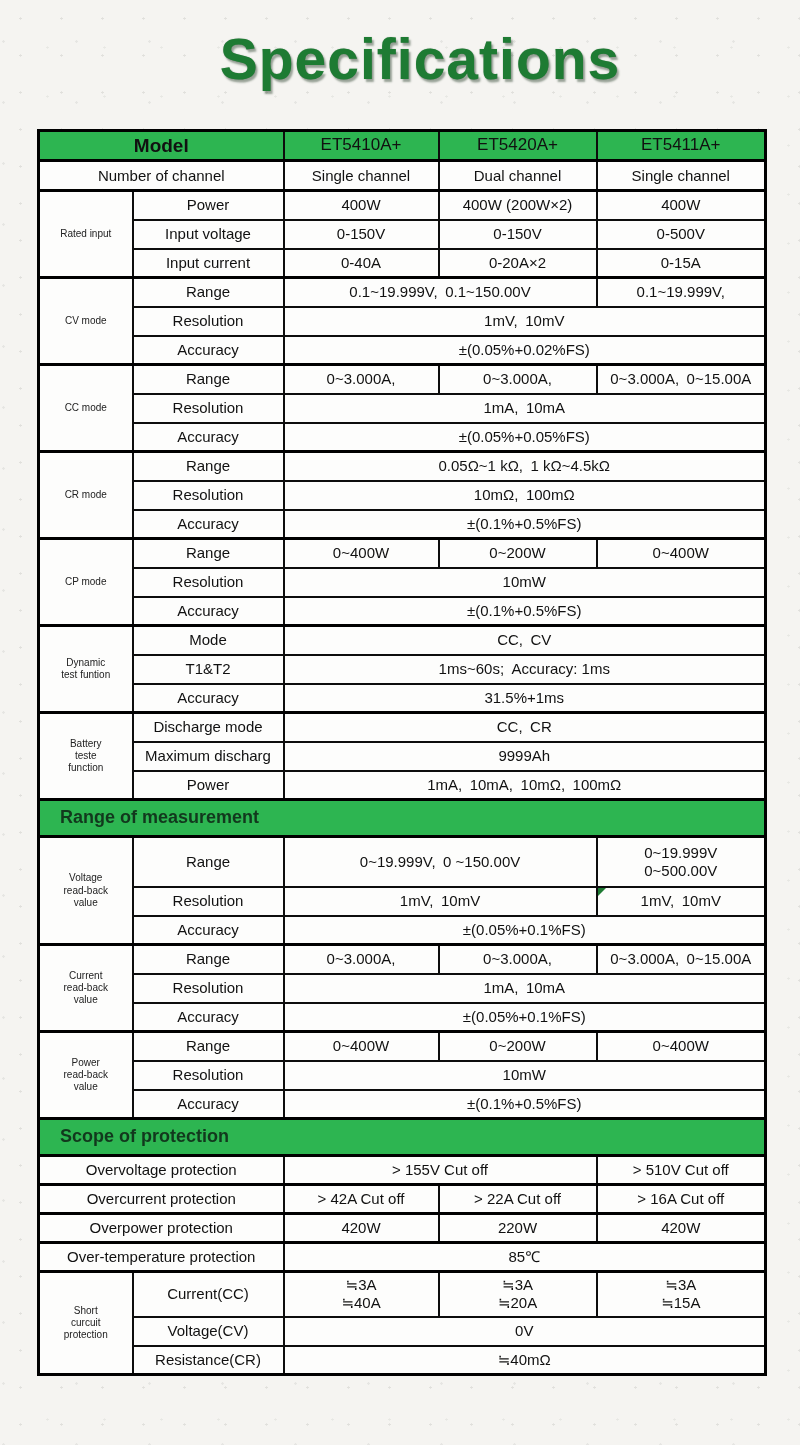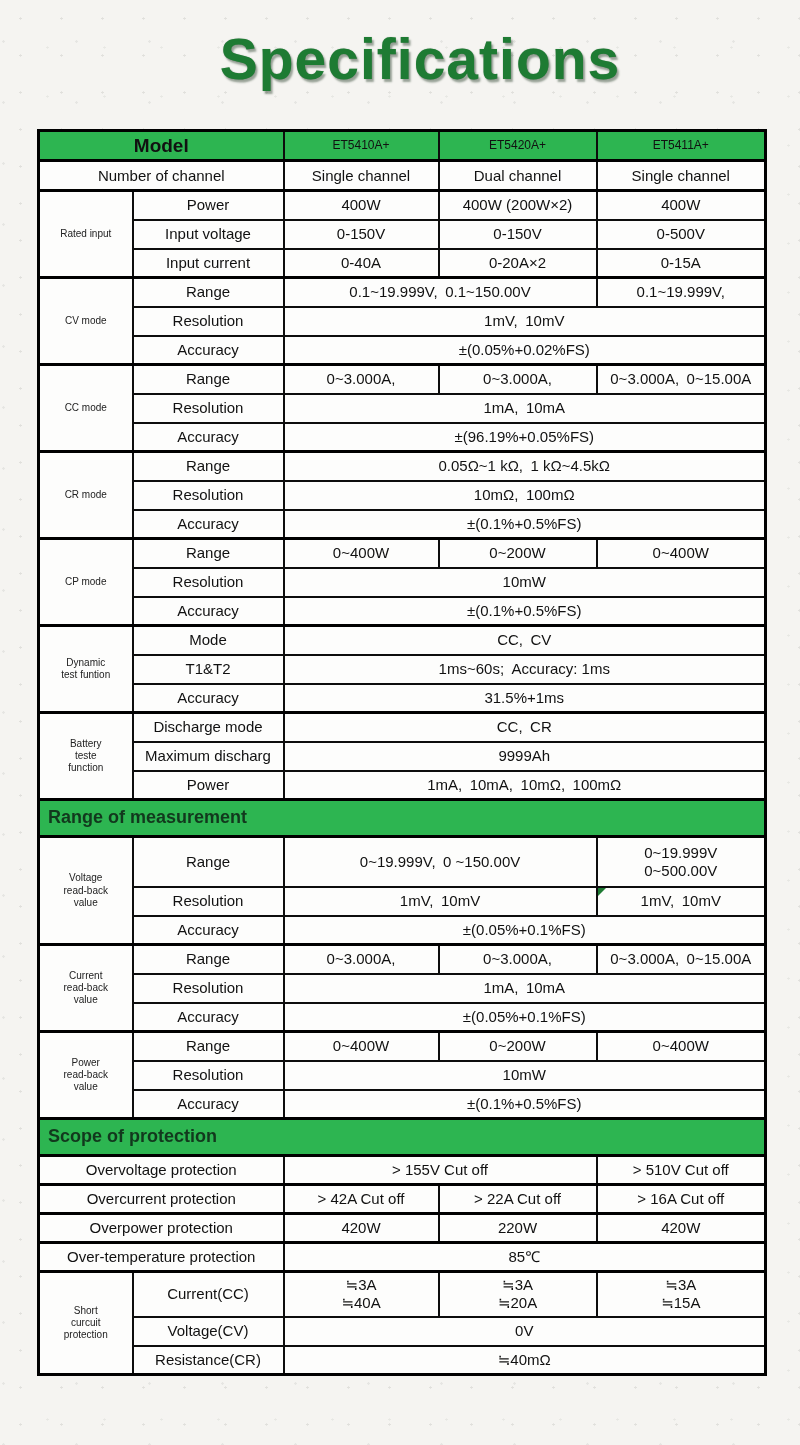--- a/index.html
+++ b/index.html
@@ -44,30 +44,30 @@
   }
   tr{height:29px;}
   tr.h-header{height:25px;}
   tr.h-channel{height:30px;padding-left:43px;}
   tr.h-banner{height:37px;}
   tr.h-tall50{height:50px;}
   tr.h-tall45{height:45px;}
   tr.gs td{border-top:3px solid #000;}
   .green-head td{
     background:#2db551;
-    font-size:12px;
+    font-size:17px;
   }
   td.model-cell{font-weight:bold;font-size:19px;}
   td.banner-cell{
     background:#2db551;
     color:#12381d;
     font-weight:bold;
     font-size:18px;
     text-align:left;
-    padding-left:8px;
+    padding-left:20px;
   }
   td.grp{font-size:10px;color:#222;}
   td.corner{position:relative;}
   .tri{
     position:absolute;top:0;left:0;width:0;height:0;
     border-top:8px solid #1e7b33;
     border-right:8px solid transparent;
   }
 </style>
 </head>
@@ -140,21 +140,21 @@
     <td>0~3.000A,</td>
     <td>0~3.000A,</td>
     <td>0~3.000A, 0~15.00A</td>
   </tr>
   <tr>
     <td>Resolution</td>
     <td colspan="3">1mA, 10mA</td>
   </tr>
   <tr>
     <td>Accuracy</td>
-    <td colspan="3">±(96.19%+0.05%FS)</td>
+    <td colspan="3">±(0.05%+0.05%FS)</td>
   </tr>
 
   <tr class="gs">
     <td class="grp" rowspan="3">CR mode</td>
     <td>Range</td>
     <td colspan="3">0.05Ω~1 kΩ, 1 kΩ~4.5kΩ</td>
   </tr>
   <tr>
     <td>Resolution</td>
     <td colspan="3">10mΩ, 100mΩ</td>

